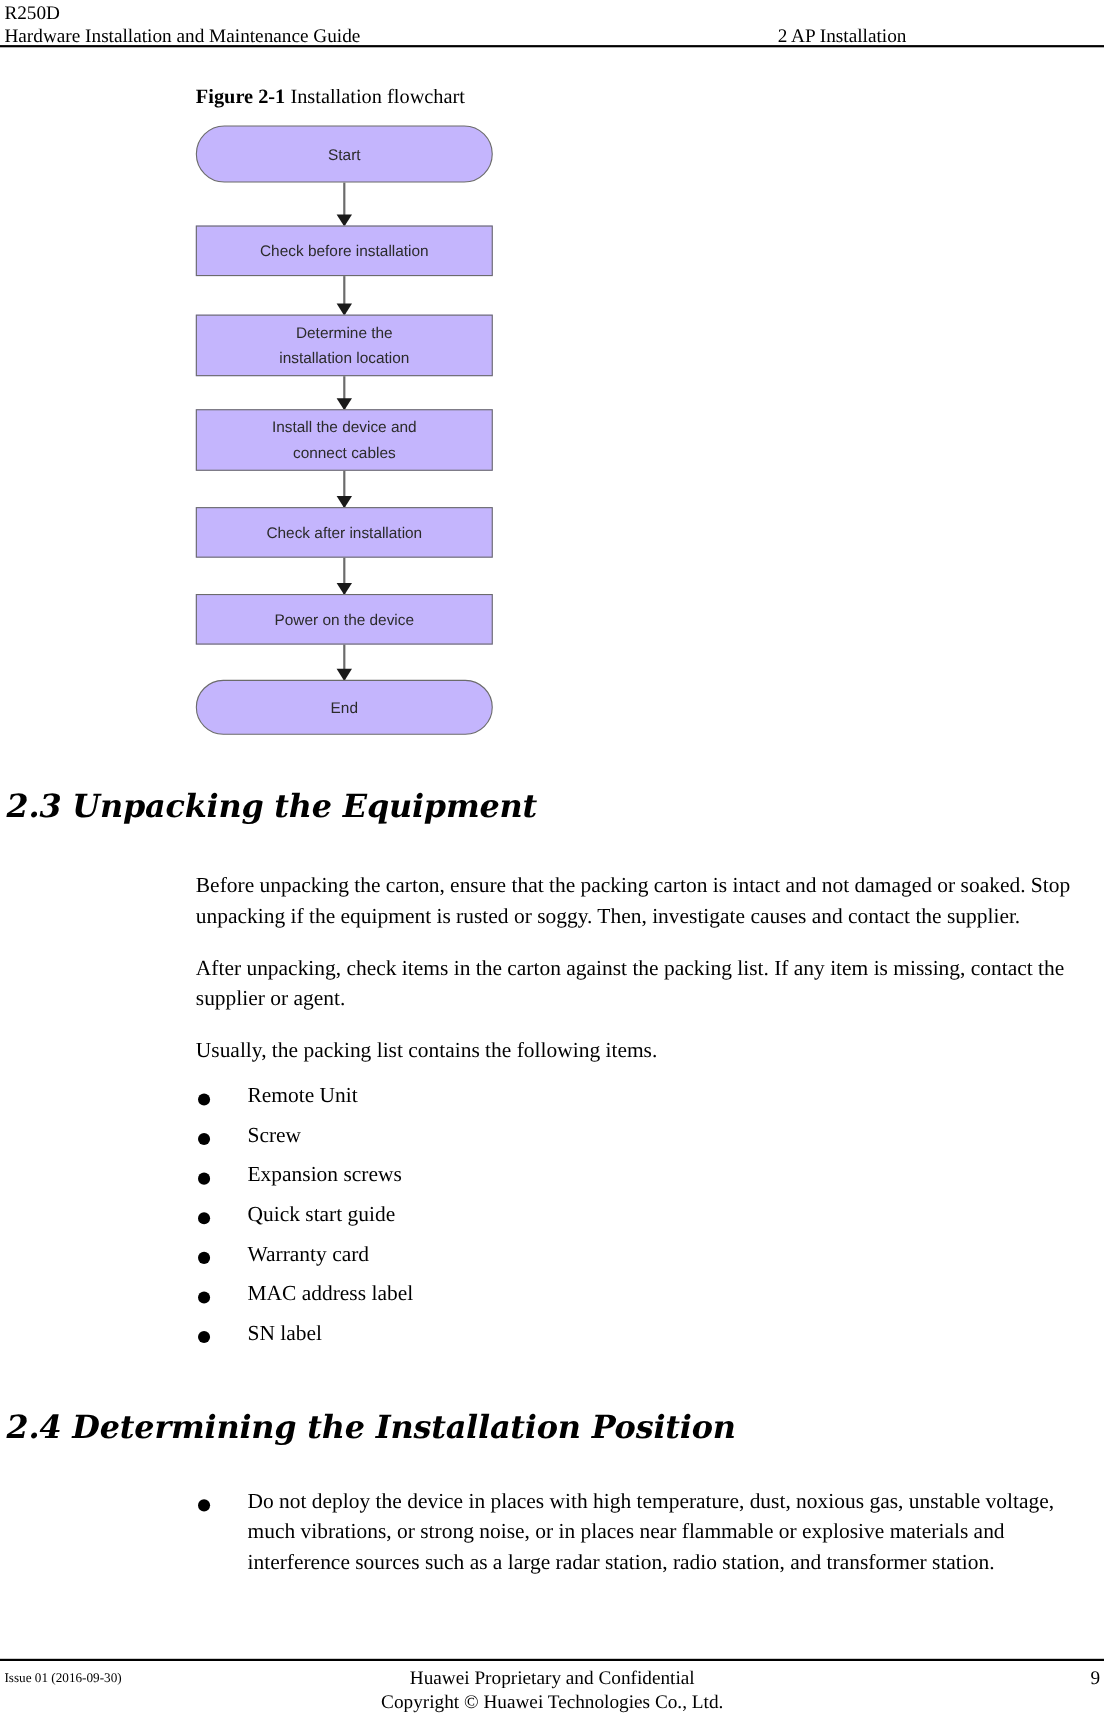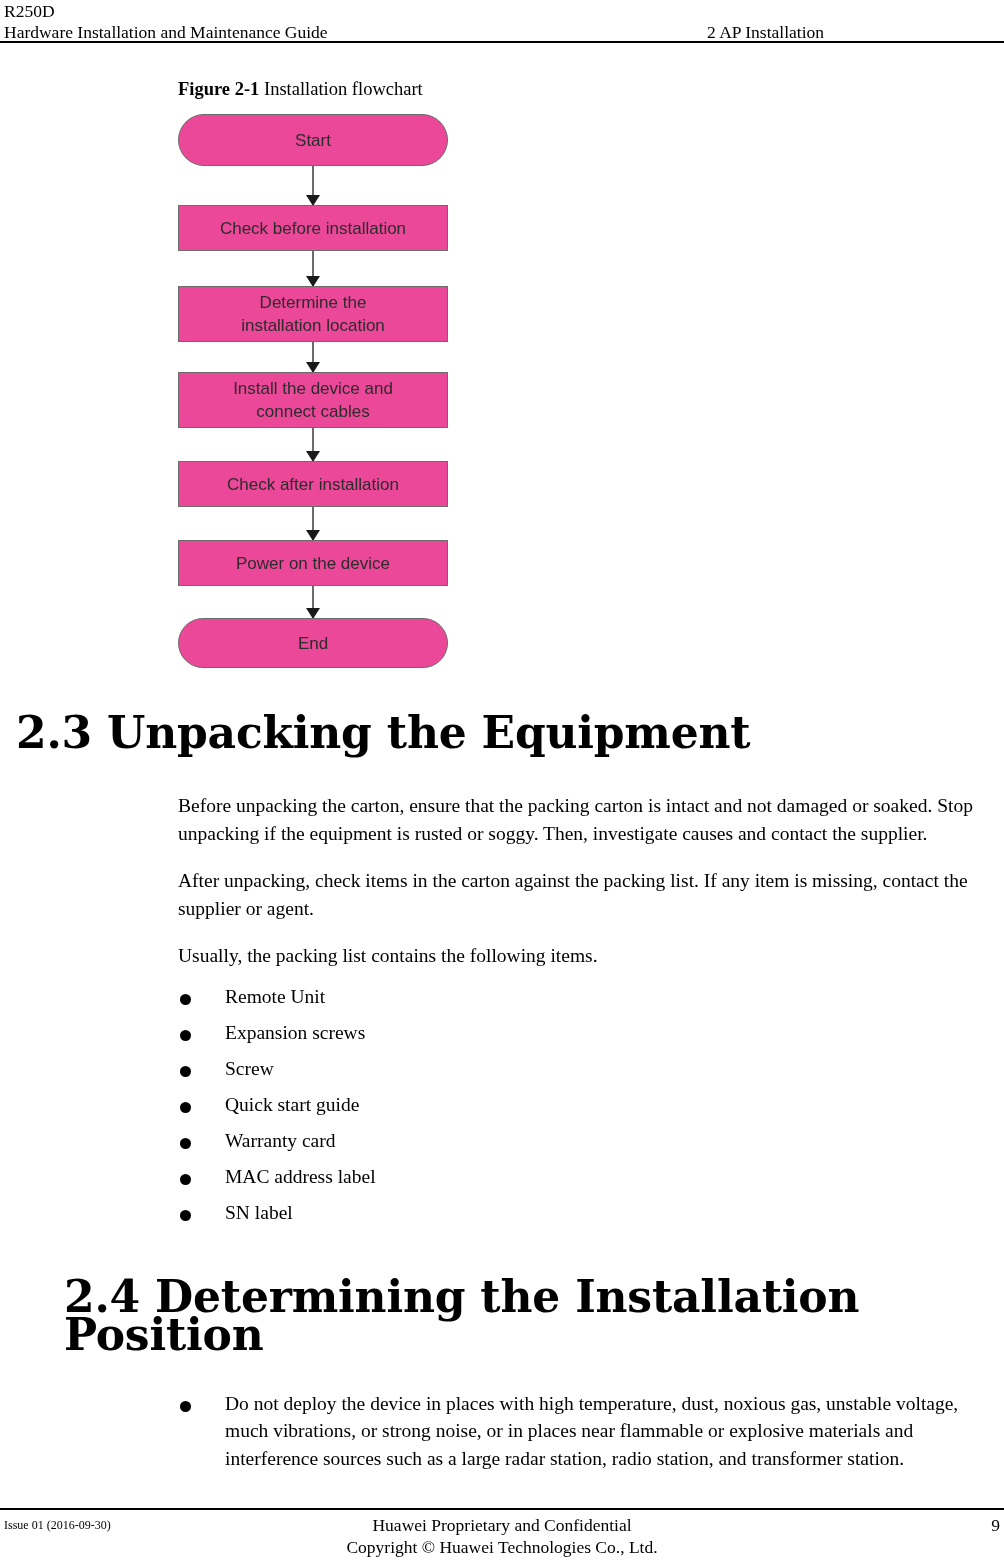--- a/index.html
+++ b/index.html
@@ -73,24 +73,24 @@
     position: relative;
     margin: 14px 0 0 0;
     width: 1004px;
     height: 554px;
   }
   .fc-node {
     position: absolute;
     left: 178px;
     width: 270px;
     box-sizing: border-box;
-    background: #ec4899;
+    background: #c4b5fd;
     border: 1.6px solid #6b6b6b;
     font-family: "Liberation Sans", "DejaVu Sans", sans-serif;
-    font-size: 17px;
+    font-size: 14px;
     line-height: 23px;
     color: #2b2b2b;
     display: flex;
     align-items: center;
     justify-content: center;
     text-align: center;
   }
   .fc-node.terminator {
     border-radius: 26px;
   }
@@ -112,27 +112,28 @@
     border-left: 7px solid transparent;
     border-right: 7px solid transparent;
     border-top: 11px solid #1a1a1a;
   }
 
   
   h2.section-heading {
     margin: 0;
     font-family: "DejaVu Serif", "Liberation Serif", serif;
     font-weight: bold;
-    font-size: 44px;
+    font-size: 29px;
     line-height: 38px;
     letter-spacing: -0.2px;
-    padding-left: 16px;
+    padding-left: 6px;
+    font-style: italic;
   }
   h2.h-23 { margin-top: 46px; }
-  h2.h-24 { margin-top: 43px; margin-left: 48px; }
+  h2.h-24 { margin-top: 43px; }
 
   p.body-para {
     margin: 0 0 0 178px;
     width: 795px;
     font-size: 19.5px;
     line-height: 27.5px;
     text-align: left;
   }
   p.first-para { margin-top: 40px; }
   p.next-para  { margin-top: 20px; }
@@ -282,25 +283,25 @@
   <p class="body-para next-para">After unpacking, check items in the carton against the packing list. If any item is missing, contact the supplier or agent.</p>
   <p class="body-para next-para">Usually, the packing list contains the following items.</p>
 
   <ul class="bullet-list">
     <li>
       <span class="bullet-dot"></span>
       <span>Remote Unit</span>
     </li>
     <li>
       <span class="bullet-dot"></span>
+      <span>Screw</span>
+    </li>
+    <li>
+      <span class="bullet-dot"></span>
       <span>Expansion screws</span>
-    </li>
-    <li>
-      <span class="bullet-dot"></span>
-      <span>Screw</span>
     </li>
     <li>
       <span class="bullet-dot"></span>
       <span>Quick start guide</span>
     </li>
     <li>
       <span class="bullet-dot"></span>
       <span>Warranty card</span>
     </li>
     <li>

